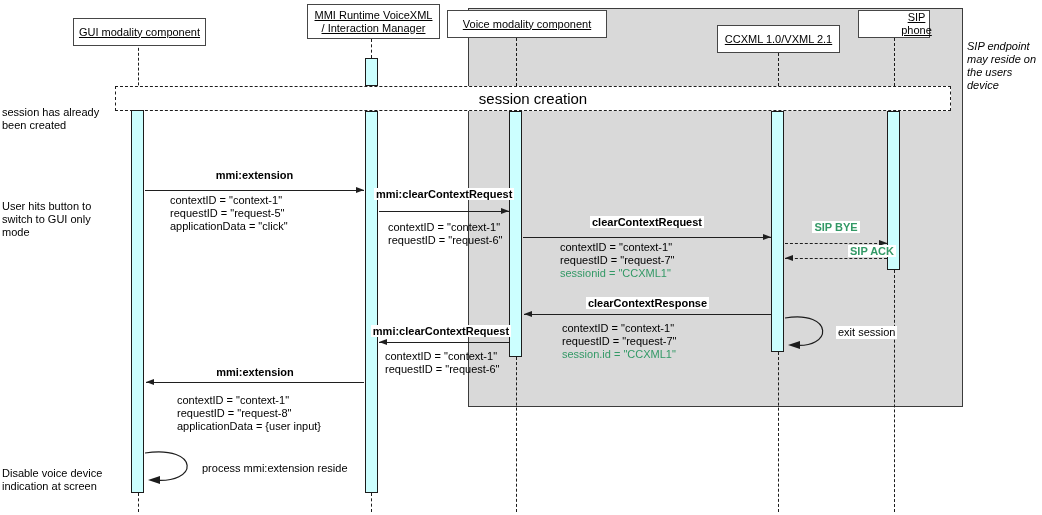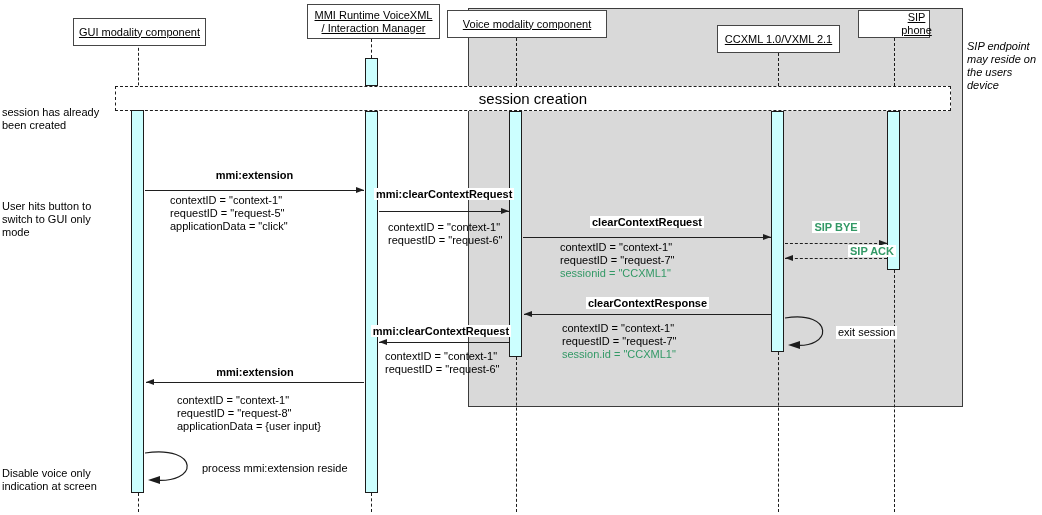--- a/index.html
+++ b/index.html
@@ -93,21 +93,21 @@
   </div>
   <div class="abs actor" style="left:717px; top:25px; width:123px; height:28px;">
     <span>CCXML 1.0/VXML 2.1</span>
   </div>
   <div class="abs actor" style="left:858px; top:10px; width:72px; height:28px;padding-left:45px;">
     <span>SIP phone</span>
   </div>
 
   <div class="abs note" style="left:2px; top:90px; width:104px;">session has already been created</div>
   <div class="abs note" style="left:2px; top:184px; width:96px;">User hits button to switch to GUI only mode</div>
-  <div class="abs note" style="left:2px; top:451px; width:104px;">Disable voice only indication at screen</div>
+  <div class="abs note" style="left:2px; top:451px; width:104px;">Disable voice device indication at screen</div>
   <div class="abs note it" style="left:967px; top:24px; width:72px;">SIP endpoint may reside on the users device</div>
 
   <div class="abs msg-label" style="left:145px; top:169px; width:219px;">mmi:extension</div>
   <div class="abs line ah-r" style="left:145px; top:190px; width:219px;"></div>
   <div class="abs params" style="left:170px; top:194px;">
     <div>contextID = "context-1"</div>
     <div>requestID = "request-5"</div>
     <div>applicationData = "click"</div>
   </div>
 

